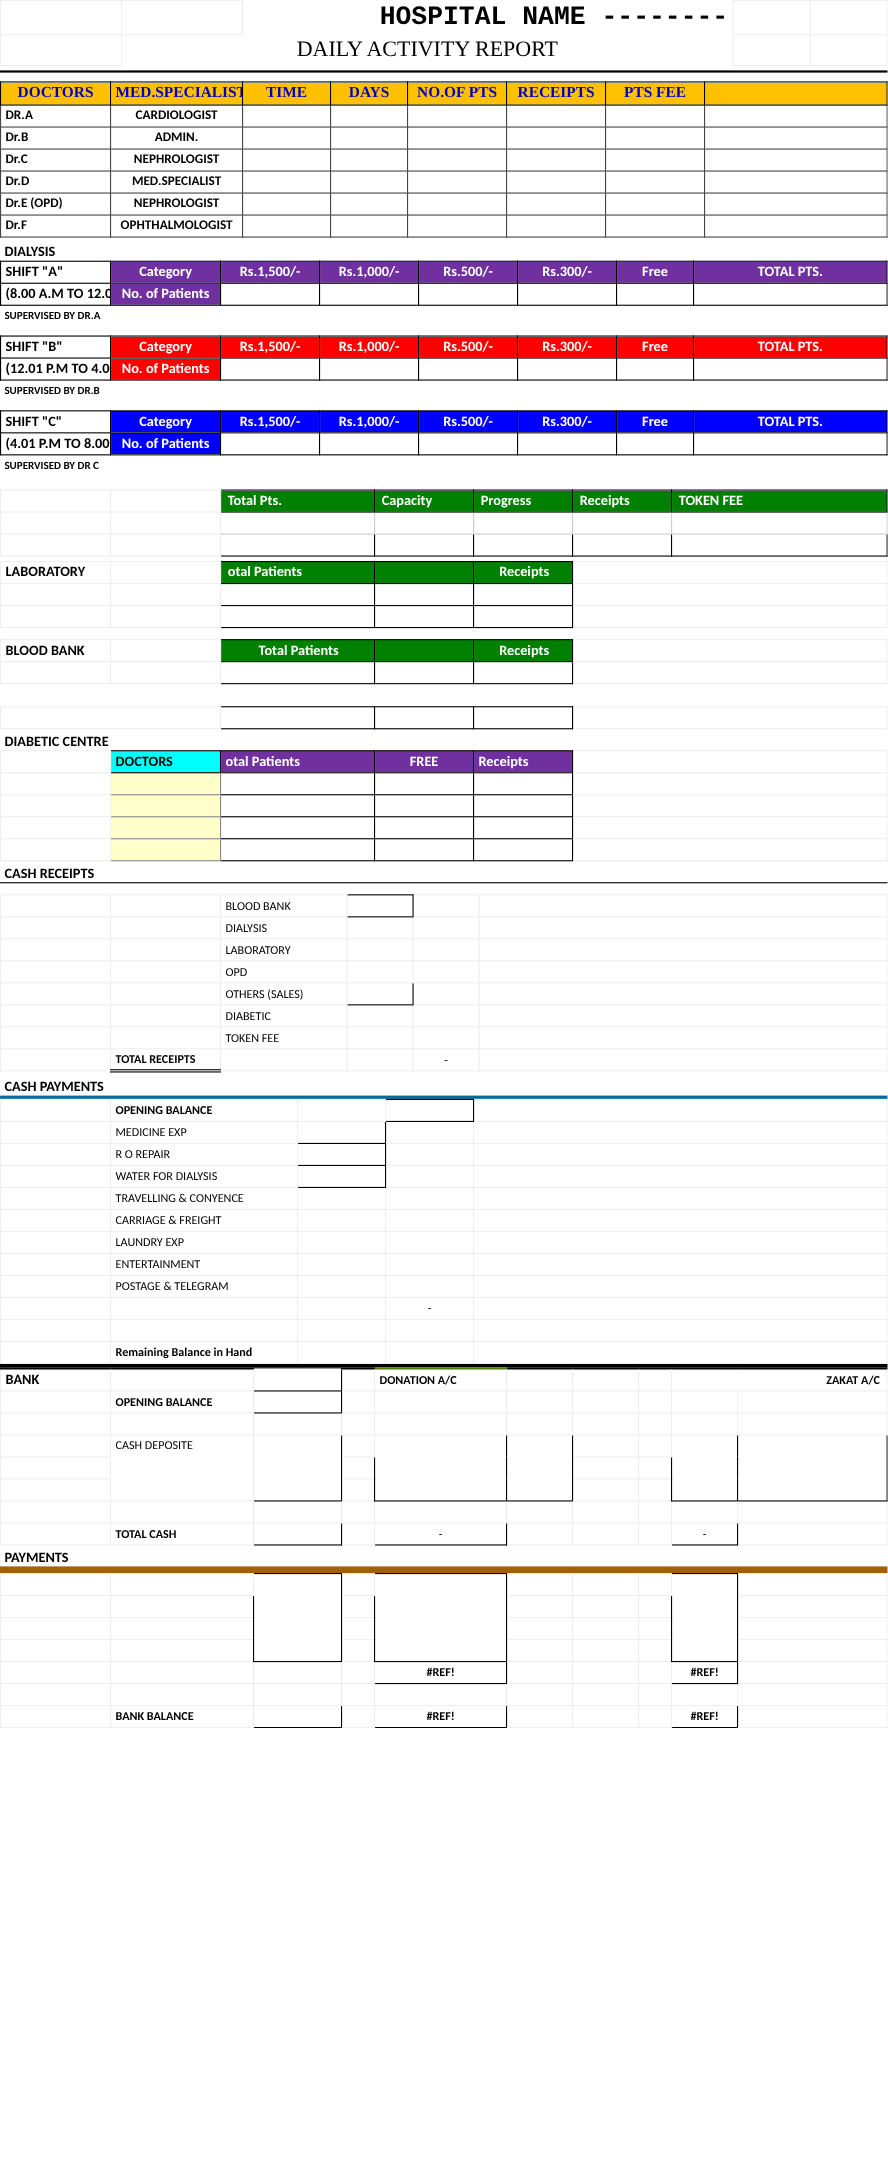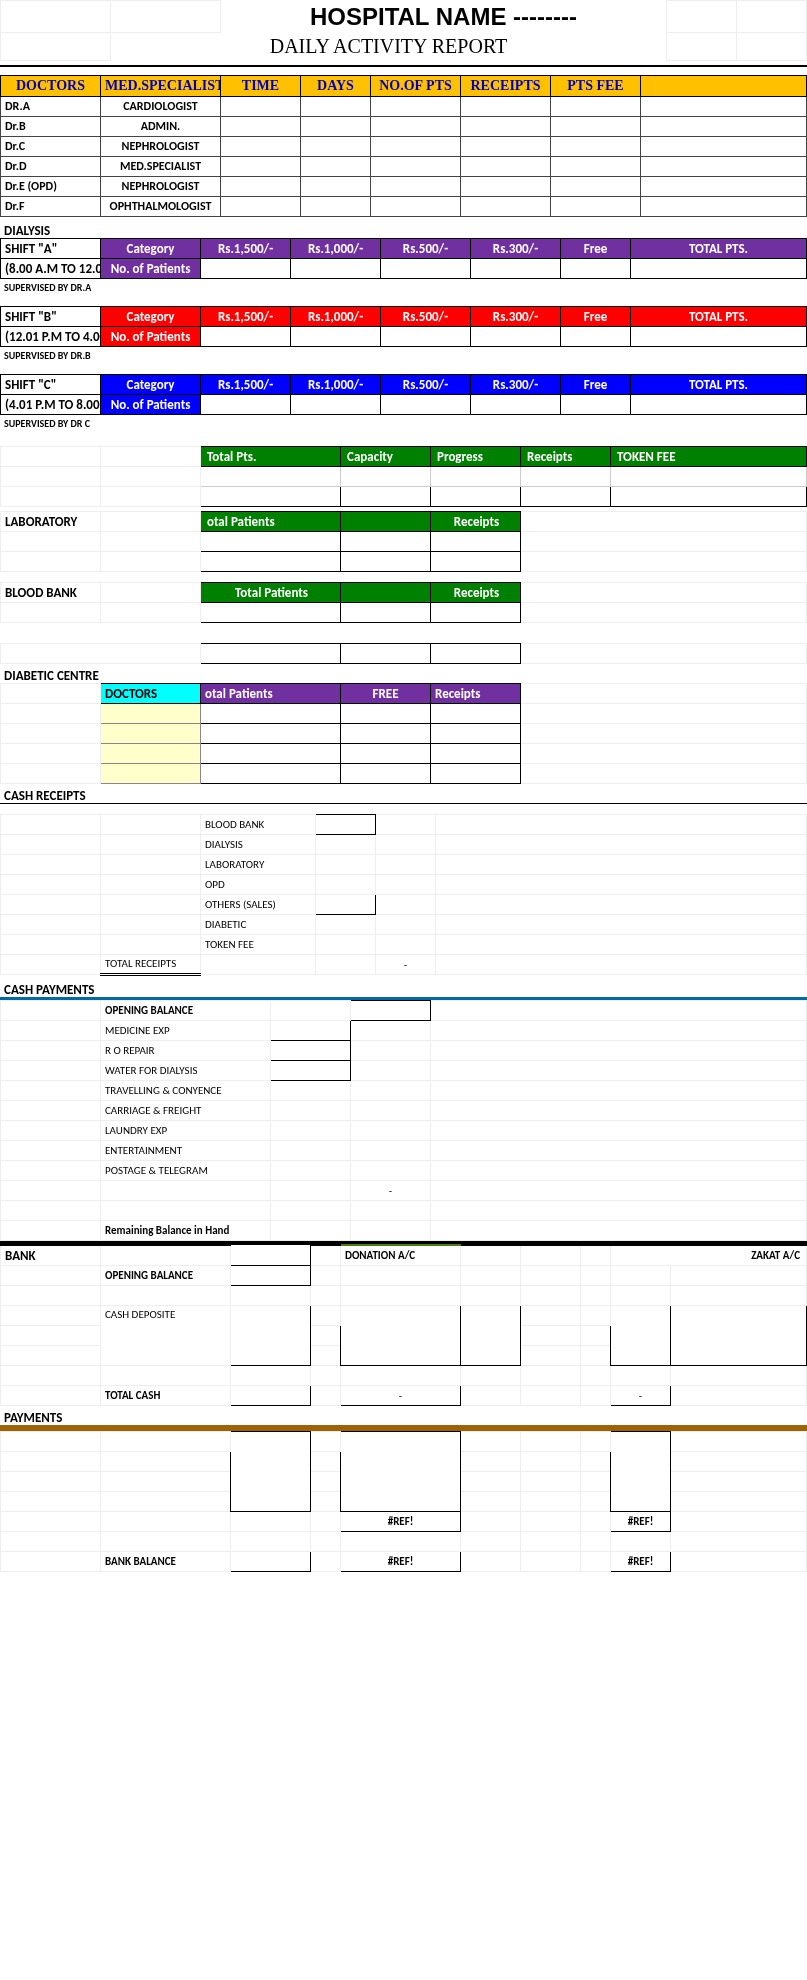--- a/index.html
+++ b/index.html
@@ -19,24 +19,24 @@
   }
   td {
     border: 1px solid #ccc;
     padding: 2px 4px;
     height: 20px;
     overflow: hidden;
     white-space: nowrap;
     vertical-align: middle;
   }
   .hospital-name {
-    font-family: Liberation Sans, sans-serif;
+    font-family: Liberation Mono, monospace;
     font-weight: 900;
     font-size: 24px;
-    text-align: center;
+    text-align: right;
     border: none;
   }
   .report-title {
     font-family: Georgia, "Times New Roman", serif;
     font-size: 20px;
     text-align: center;
     border: none;
   }
   .report-date {
     font-family: Georgia, "Times New Roman", serif;
@@ -135,21 +135,21 @@
     font-size: 13px;
     text-align: left;
     padding-left: 4px;
   }
   .lightyellow { background: #ffffcc; border: 1px solid #888; }
   .b-black { border: 1px solid #000; }
   .b-none { border: none; }
   .b-light { border: 1px solid #eee; }
   .bold { font-weight: bold; }
   .center { text-align: center; }
-  .underline-double { border-bottom: 3px double #000; font-weight: normal; font-size: 11px;}
+  .underline-double { border-bottom: 3px double #000; font-weight: bold; font-size: 11px;}
   .bank-label { font-weight: bold; font-size: 13px; }
 </style>
 </head>
 <body>
 
 <table>
   <tbody>
       <tr>
     <td class="b-light" style="width:110px"></td>
         <td class="b-light" style="width:110px"></td>

